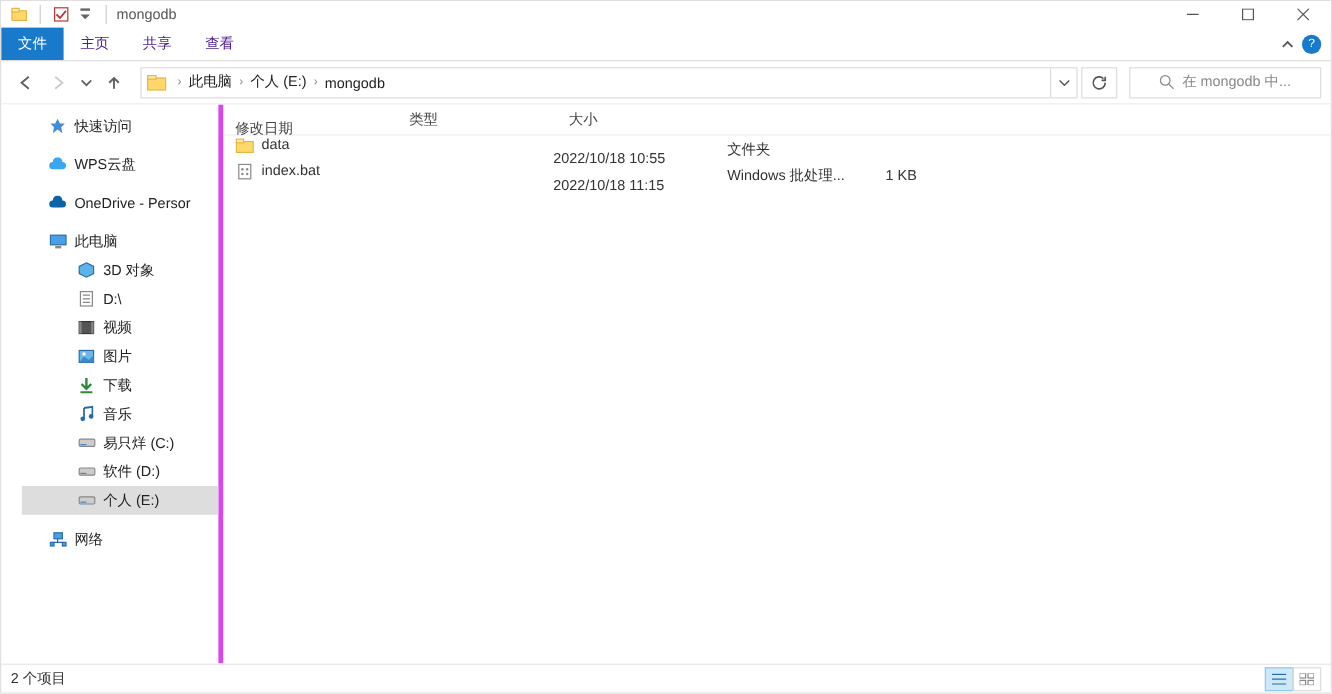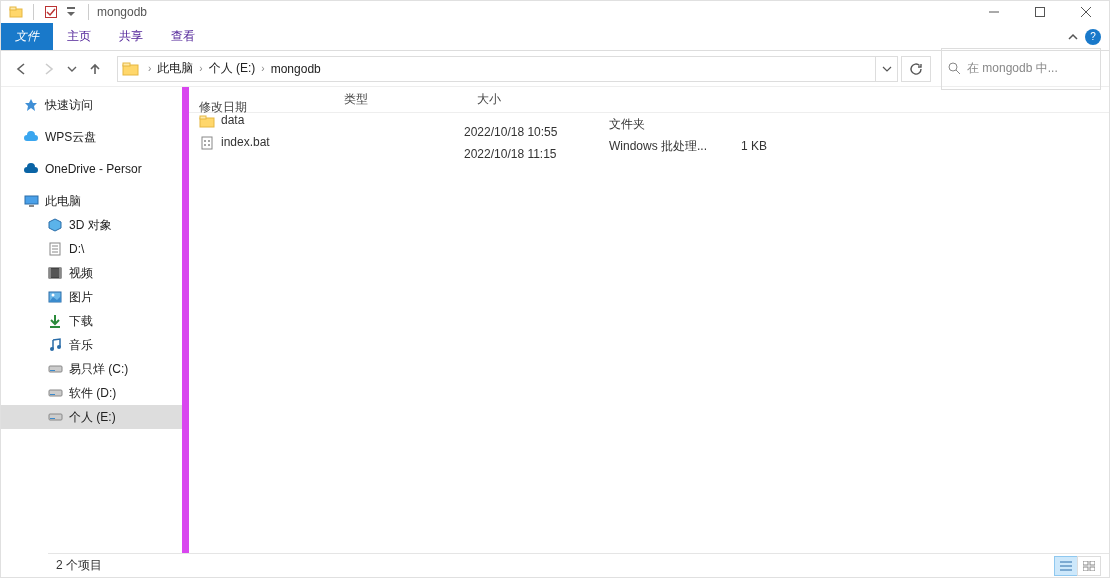--- a/index.html
+++ b/index.html
@@ -10,60 +10,60 @@
   .titlebar .qab { display: flex; align-items: center; gap: 2px; }
   .titlebar .qab .ico { width: 18px; height: 18px; display: flex; align-items: center; justify-content: center; }
   .titlebar .divider { width: 1px; height: 16px; background: #ccc; margin: 0 6px; }
   .titlebar .title { color: #555; margin-left: 2px; }
   .winctrls { margin-left: auto; display: flex; }
   .winctrls .wbtn { width: 46px; height: 22px; display: flex; align-items: center; justify-content: center; color: #555; }
 
   
   .ribbon { height: 28px; display: flex; align-items: stretch; border-bottom: 1px solid #ddd; position: relative; }
   .ribbon .tab { padding: 0 14px; display: flex; align-items: center; color: #4c1d95; cursor: default; }
-  .ribbon .tab.file { background: #1979ca; color: #fff; font-style: italic; }
+  .ribbon .tab.file { background: #1979ca; color: #fff; }
   .ribbon .helpwrap { margin-left: auto; display: flex; align-items: center; padding-right: 8px; gap: 6px; }
   .ribbon .chevron { color: #555; }
   .helpcircle { width: 16px; height: 16px; border-radius: 50%; background: #1979ca; color: #fff; display: flex; align-items: center; justify-content: center; font-size: 10px; }
 
   
   .navrow { height: 36px; display: flex; align-items: center; padding: 0 8px 0 8px; gap: 4px; border-bottom: 1px solid #eee; }
   .navbtn { width: 24px; height: 24px; display: flex; align-items: center; justify-content: center; color: #606060; }
   .navbtn.disabled { color: #ccc; }
   .addr { flex: 1; height: 26px; border: 1px solid #ddd; display: flex; align-items: center; padding-left: 4px; margin-left: 6px; }
   .addr .folder-icon-img { width: 18px; height: 18px; margin-right: 4px; }
   .crumb { color: #222; padding: 0 2px; }
   .crumb-sep { color: #888; padding: 0 4px; font-size: 10px; }
   .addr .drop { margin-left: auto; width: 22px; display: flex; justify-content: center; color: #555; border-left: 1px solid #ddd; height: 100%; align-items: center; }
   .refresh { width: 30px; height: 26px; border: 1px solid #ddd; border-left: 1px solid #ddd; margin-left: -1px; display: flex; align-items: center; justify-content: center; color: #555; }
-  .search { width: 160px; height: 42px; border: 1px solid #ddd; margin-left: 6px; display: flex; align-items: center; padding: 3px 6px; color: #888; gap: 6px; }
+  .search { width: 160px; height: 26px; border: 1px solid #ddd; margin-left: 6px; display: flex; align-items: center; padding: 3px 6px; color: #888; gap: 6px; justify-content: center; }
 
   
   .body { flex: 1; display: flex; overflow: hidden; }
-  .sidebar { width: 188px; border-right: 7px solid #d946ef; padding-top: 6px; overflow: hidden; }
+  .sidebar { width: 168px; border-right: 4px solid #d946ef; padding-top: 6px; overflow: hidden; margin-left: 17px; }
   .sbitem { height: 24px; display: flex; align-items: center; padding-left: 22px; gap: 6px; color: #222; white-space: nowrap; }
   .sbitem.indent { padding-left: 46px; }
   .sbitem.selected { background: #ddd; }
   .sbgap { height: 8px; }
   .ico16 { width: 16px; height: 16px; display: inline-flex; align-items: center; justify-content: center; flex-shrink: 0; }
 
   
   .list { flex: 1; display: flex; flex-direction: column; }
   .cols { height: 26px; display: flex; align-items: center; border-bottom: 1px solid #eee; color: #444; }
   .col { padding-left: 10px; display: flex; align-items: center; height: 100%; }
   .c-name { width: 265px; }
   .c-date { width: 145px; margin-top: 16px; }
   .c-type { width: 115px; }
   .c-size { width: 80px; text-align: right; justify-content: center; padding-right: 10px; }
   .rows { }
   .row { height: 22px; display: flex; align-items: center; color: #333; }
   .row .c-name { display: flex; align-items: flex-start; gap: 6px; }
 
   
-  .status { height: 24px; border-top: 1px solid #e5e5e5; display: flex; align-items: center; padding: 0 8px; color: #333; margin-left: 47px; }
+  .status { height: 24px; border-top: 1px solid #e5e5e5; display: flex; align-items: center; padding: 0 8px; color: #333; }
   .status .viewbtns { margin-left: auto; display: flex; gap: 0; }
   .status .vb { width: 24px; height: 20px; border: 1px solid #ddd; display: flex; align-items: center; justify-content: center; margin-left: -1px; }
   .status .vb.active { background: #cde8fb; border-color: #8fc8ef; }
 
   svg { display: block; }
 </style>
 </head>
 <body>
 
 <div class="titlebar">
@@ -307,20 +307,32 @@
     <div class="sbitem indent selected">
       <span class="ico16">
           <svg width="15" height="10">
             <rect x="1" y="2" width="13" height="6" rx="1" fill="#ccc" stroke="#888"></rect>
             <rect x="2" y="6" width="5" height="1" fill="#3a8acc"></rect>
           </svg>
         </span>
       <span>个人 (E:)</span>
     </div>
     <div class="sbgap"></div>
+    <div class="sbitem">
+      <span class="ico16">
+          <svg width="15" height="13">
+            <rect x="4" y="1" width="7" height="5" fill="#4aa0e8" stroke="#2a6ca8"></rect>
+            <line x1="7" y1="6" x2="7" y2="9" stroke="#2a6ca8"></line>
+            <line x1="2" y1="9" x2="12" y2="9" stroke="#2a6ca8"></line>
+            <rect x="1" y="9" width="3" height="3" fill="#4aa0e8" stroke="#2a6ca8"></rect>
+            <rect x="11" y="9" width="3" height="3" fill="#4aa0e8" stroke="#2a6ca8"></rect>
+          </svg>
+        </span>
+      <span>网络</span>
+    </div>
   </div>
 
   <div class="list">
     <div class="cols">
       <div class="col c-date">
           <span>修改日期</span>
         </div>
       <div class="col c-type">
           <span>类型</span>
         </div>

